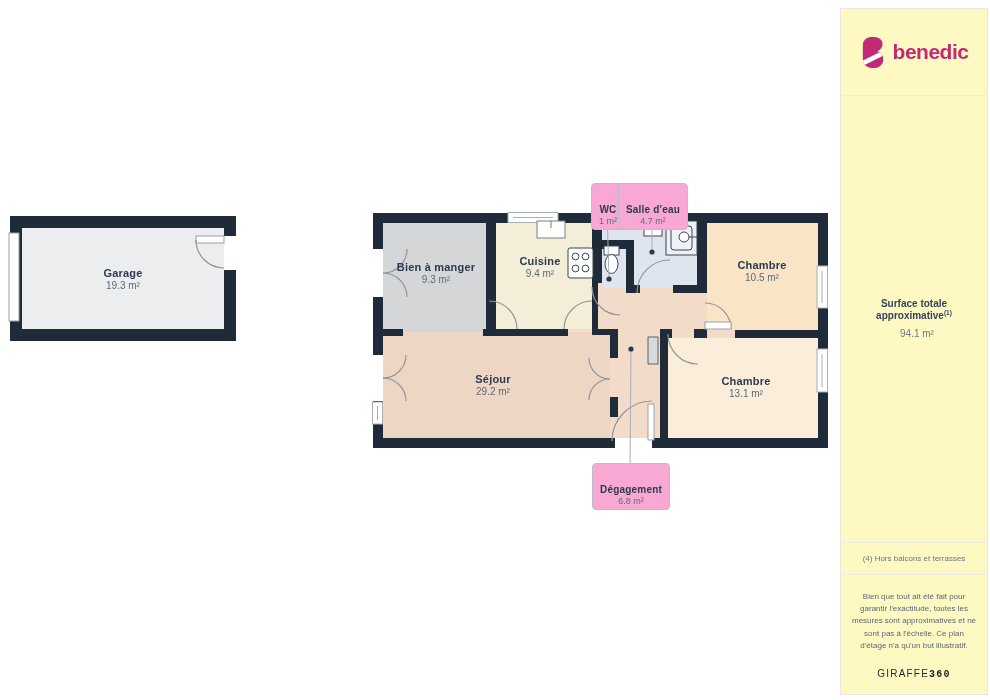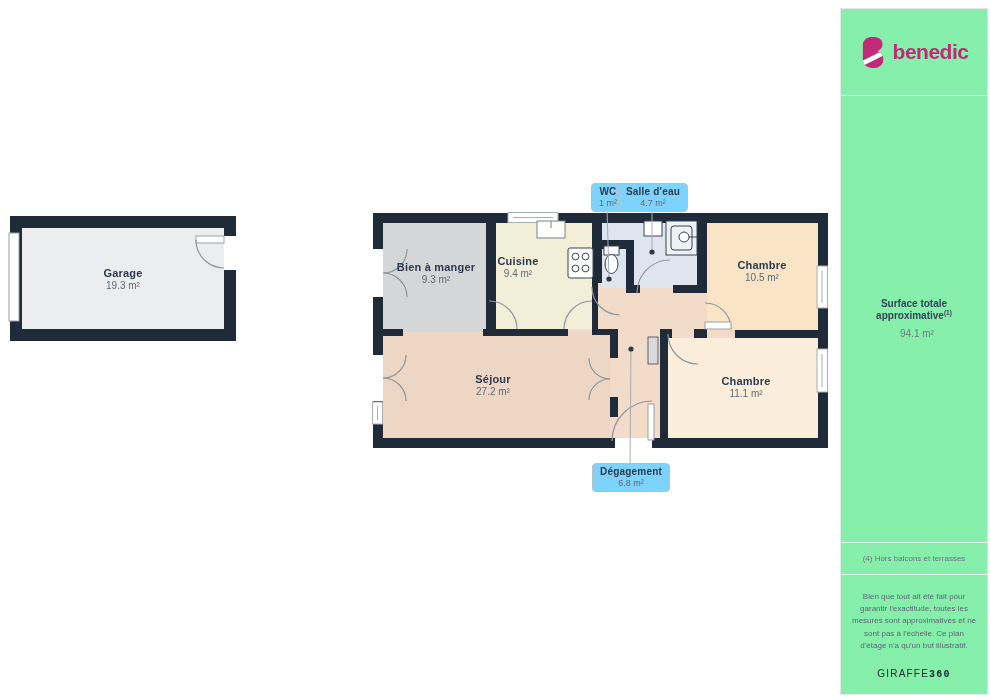--- a/index.html
+++ b/index.html
@@ -9,28 +9,28 @@
   #plan-svg { position:absolute; left:0; top:0; }
 
   
   .rlabel { position:absolute; transform:translateX(-50%); text-align:center;
             white-space:nowrap; pointer-events:none; }
   .rname  { font-size:11px; font-weight:bold; color:#2c3a4e; letter-spacing:.2px; }
   .rarea  { font-size:10px; color:#5f6a76; margin-top:1px; }
 
   
   .callout { position:absolute; transform:translateX(-50%); text-align:center;
-             background:#7dd3fc; border:1px solid #b9bfc7; border-radius:4px;
-             padding:2px 7px 3px; white-space:nowrap; z-index:5; }
+             background:#f9a8d4; border:1px solid #b9bfc7; border-radius:4px;
+             padding:20px 7px 3px; white-space:nowrap; z-index:5; }
   .callout .rname { font-size:10px; }
   .callout .rarea { font-size:9px; }
 
   
   .sidebar { position:absolute; left:840px; top:8px; width:148px; height:687px;
-             background:#86efac; border:1px solid #e7e7e7; display:flex;
+             background:#fef9c3; border:1px solid #e7e7e7; display:flex;
              flex-direction:column; }
   .logo-row { height:87px; display:flex; align-items:center; justify-content:center;
               gap:7px; border-bottom:1px solid #ececec; }
   .logo-text { font-size:21px; font-weight:bold; letter-spacing:-0.5px; }
   .surface-sec { flex:1; display:flex; flex-direction:column; align-items:center;
                  justify-content:center; text-align:center; padding:0 4px; }
   .surface-title { font-size:10px; font-weight:bold; color:#36435a; }
   .surface-title sup { font-size:6.5px; }
   .surface-value { font-size:10px; color:#707a85; margin-top:7px;margin-left:6px; }
   .footnote-sec { border-top:1px solid #ececec; padding:11px 6px; text-align:center;
@@ -175,35 +175,35 @@
   </svg>
 
   <div class="rlabel" style="left:123px; top:267px">
     <div class="rname">Garage</div>
     <div class="rarea">19.3 m²</div>
   </div>
   <div class="rlabel" style="left:436px; top:261px">
     <div class="rname">Bien à manger</div>
     <div class="rarea">9.3 m²</div>
   </div>
-  <div class="rlabel" style="left:518px; top:255px">
+  <div class="rlabel" style="left:540px; top:255px">
     <div class="rname">Cuisine</div>
     <div class="rarea">9.4 m²</div>
   </div>
   <div class="rlabel" style="left:762px; top:259px">
     <div class="rname">Chambre</div>
     <div class="rarea">10.5 m²</div>
   </div>
   <div class="rlabel" style="left:493px; top:373px">
     <div class="rname">Séjour</div>
-    <div class="rarea">27.2 m²</div>
+    <div class="rarea">29.2 m²</div>
   </div>
   <div class="rlabel" style="left:746px; top:375px">
     <div class="rname">Chambre</div>
-    <div class="rarea">11.1 m²</div>
+    <div class="rarea">13.1 m²</div>
   </div>
 
   <div class="callout" style="left:608px; top:183px">
     <div class="rname">WC</div>
     <div class="rarea">1 m²</div>
   </div>
   <div class="callout" style="left:653px; top:183px">
     <div class="rname">Salle d'eau</div>
     <div class="rarea">4.7 m²</div>
   </div>

